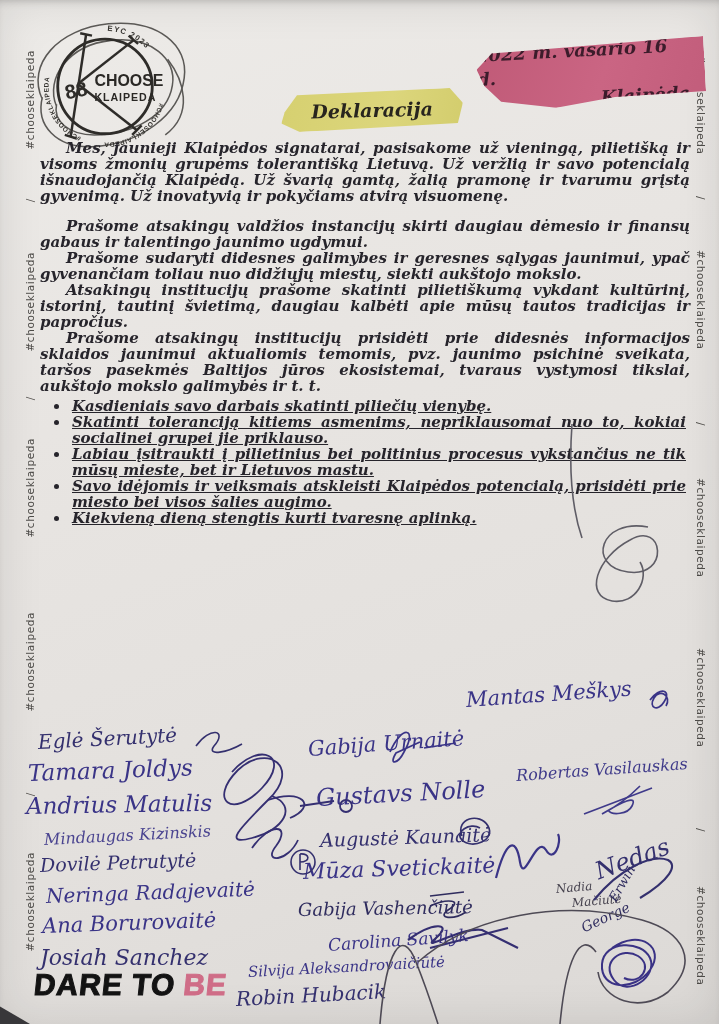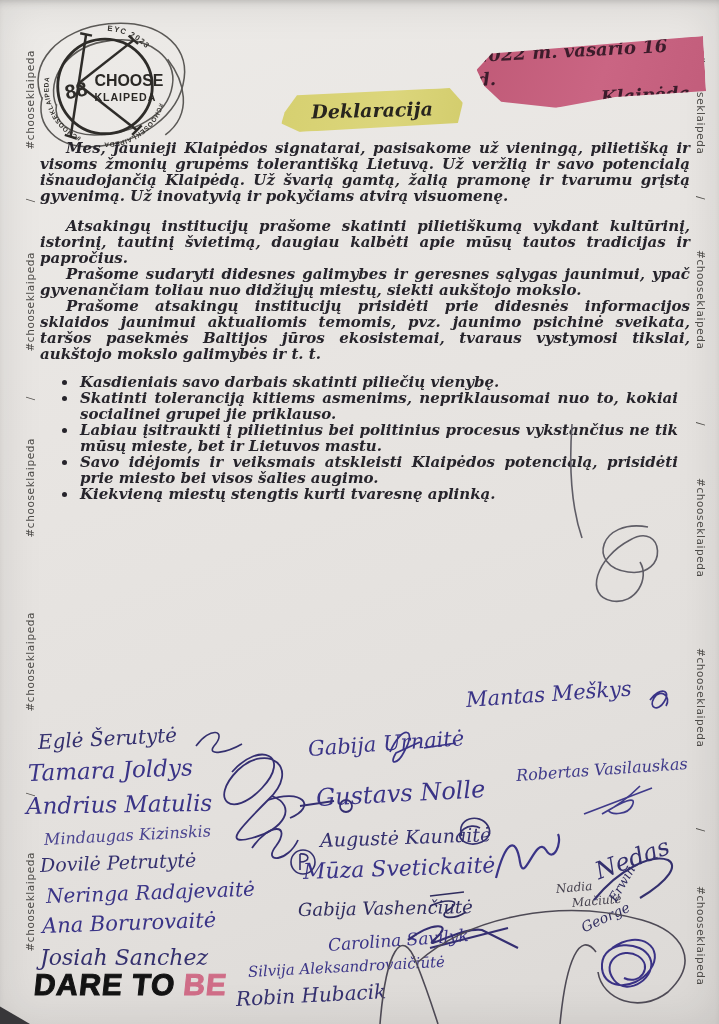--- a/index.html
+++ b/index.html
@@ -33,21 +33,21 @@
     clip-path:polygon(2% 50%,9% 8%,93% 0%,100% 38%,97% 88%,10% 100%,0% 78%);
     display:flex;align-items:center;justify-content:center;}
   .title-wrap span{font-style:italic;font-weight:bold;font-size:19px;color:#28251e;}
   
   .body-text{position:absolute;left:40px;top:140px;width:650px;color:#26242b;
     font-style:italic;font-weight:bold;font-size:15px;line-height:16px;text-align:justify;}
   .body-text p{margin:0;text-indent:26px;}
   .body-text p.first{margin-bottom:14px;}
   .commit-heading{margin-top:15px;margin-bottom:3px;font-style:italic;font-weight:bold;
     font-size:15px;color:#26242b;}
-  ul.commit-list{margin:12px;padding-left:26px;}
+  ul.commit-list{margin:4px;padding-left:26px;text-decoration:underline;}
   ul.commit-list li{margin:0;padding-left:2px;}
   
   .signature{position:absolute;font-family:"DejaVu Serif",serif;font-style:italic;
     white-space:nowrap;transform-origin:left center;}
   .scribbles{position:absolute;left:0;top:0;width:719px;height:1024px;pointer-events:none;}
   
   .dare{position:absolute;left:34px;top:968px;font-family:"Liberation Sans",sans-serif;
     font-weight:bold;font-size:30px;letter-spacing:1px;transform:skewX(-6deg);
     color:#131313;-webkit-text-stroke:1px #131313;}
   .dare .be{color:#cf6d87;-webkit-text-stroke:1px #cf6d87;margin-left:8px;}
@@ -117,31 +117,32 @@
   </div>
 
   <div class="title-wrap">
     <span>Deklaracija</span>
   </div>
 
   <div class="body-text">
     <div>
 
     <p class="para first">Mes, jaunieji Klaipėdos signatarai, pasisakome už vieningą, pilietišką ir visoms žmonių grupėms tolerantišką Lietuvą. Už veržlią ir savo potencialą išnaudojančią Klaipėdą. Už švarią gamtą, žalią pramonę ir tvarumu grįstą gyvenimą. Už inovatyvią ir pokyčiams atvirą visuomenę.</p>
+        <p class="para">Prašome atsakingų valdžios instancijų skirti daugiau dėmesio ir finansų gabaus ir talentingo jaunimo ugdymui.</p>
+        <p class="para">Prašome sudaryti didesnes galimybes ir geresnes sąlygas jaunimui, ypač gyvenančiam toliau nuo didžiųjų miestų, siekti aukštojo mokslo.</p>
         <p class="para">Atsakingų institucijų prašome skatinti pilietiškumą vykdant kultūrinį, istorinį, tautinį švietimą, daugiau kalbėti apie mūsų tautos tradicijas ir papročius.</p>
-        <p class="para">Prašome sudaryti didesnes galimybes ir geresnes sąlygas jaunimui, ypač gyvenančiam toliau nuo didžiųjų miestų, siekti aukštojo mokslo.</p>
         <p class="para">Prašome atsakingų institucijų prisidėti prie didesnės informacijos sklaidos jaunimui aktualiomis temomis, pvz. jaunimo psichinė sveikata, taršos pasekmės Baltijos jūros ekosistemai, tvaraus vystymosi tikslai, aukštojo mokslo galimybės ir t. t.</p>
       </div>
     <ul class="commit-list">
 
     <li>Kasdieniais savo darbais skatinti piliečių vienybę.</li>
         <li>Skatinti toleranciją kitiems asmenims, nepriklausomai nuo to, kokiai socialinei grupei jie priklauso.</li>
         <li>Labiau įsitraukti į pilietinius bei politinius procesus vykstančius ne tik mūsų mieste, bet ir Lietuvos mastu.</li>
         <li>Savo idėjomis ir veiksmais atskleisti Klaipėdos potencialą, prisidėti prie miesto bei visos šalies augimo.</li>
-        <li>Kiekvieną miestų stengtis kurti tvaresnę aplinką.</li>
+        <li>Kiekvieną dieną stengtis kurti tvaresnę aplinką.</li>
       </ul>
   </div>
 
   <div>
 
   <span class="signature" style="left: 38px; top: 730px; font-size: 20px; transform: rotate(-3deg); color: rgb(52, 48, 110);">Eglė Šerutytė</span>
       <span class="signature" style="left: 28px; top: 760px; font-size: 23px; transform: rotate(-2deg); color: rgb(58, 52, 135);">Tamara Joldys</span>
       <span class="signature" style="left: 26px; top: 793px; font-size: 23px; transform: rotate(-1deg); color: rgb(58, 52, 135);">Andrius Matulis</span>
       <span class="signature" style="left: 44px; top: 830px; font-size: 16px; transform: rotate(-3deg); color: rgb(74, 68, 144);">Mindaugas Kizinskis</span>
       <span class="signature" style="left: 40px; top: 854px; font-size: 19px; transform: rotate(-2deg); color: rgb(52, 48, 110);">Dovilė Petrutytė</span>

